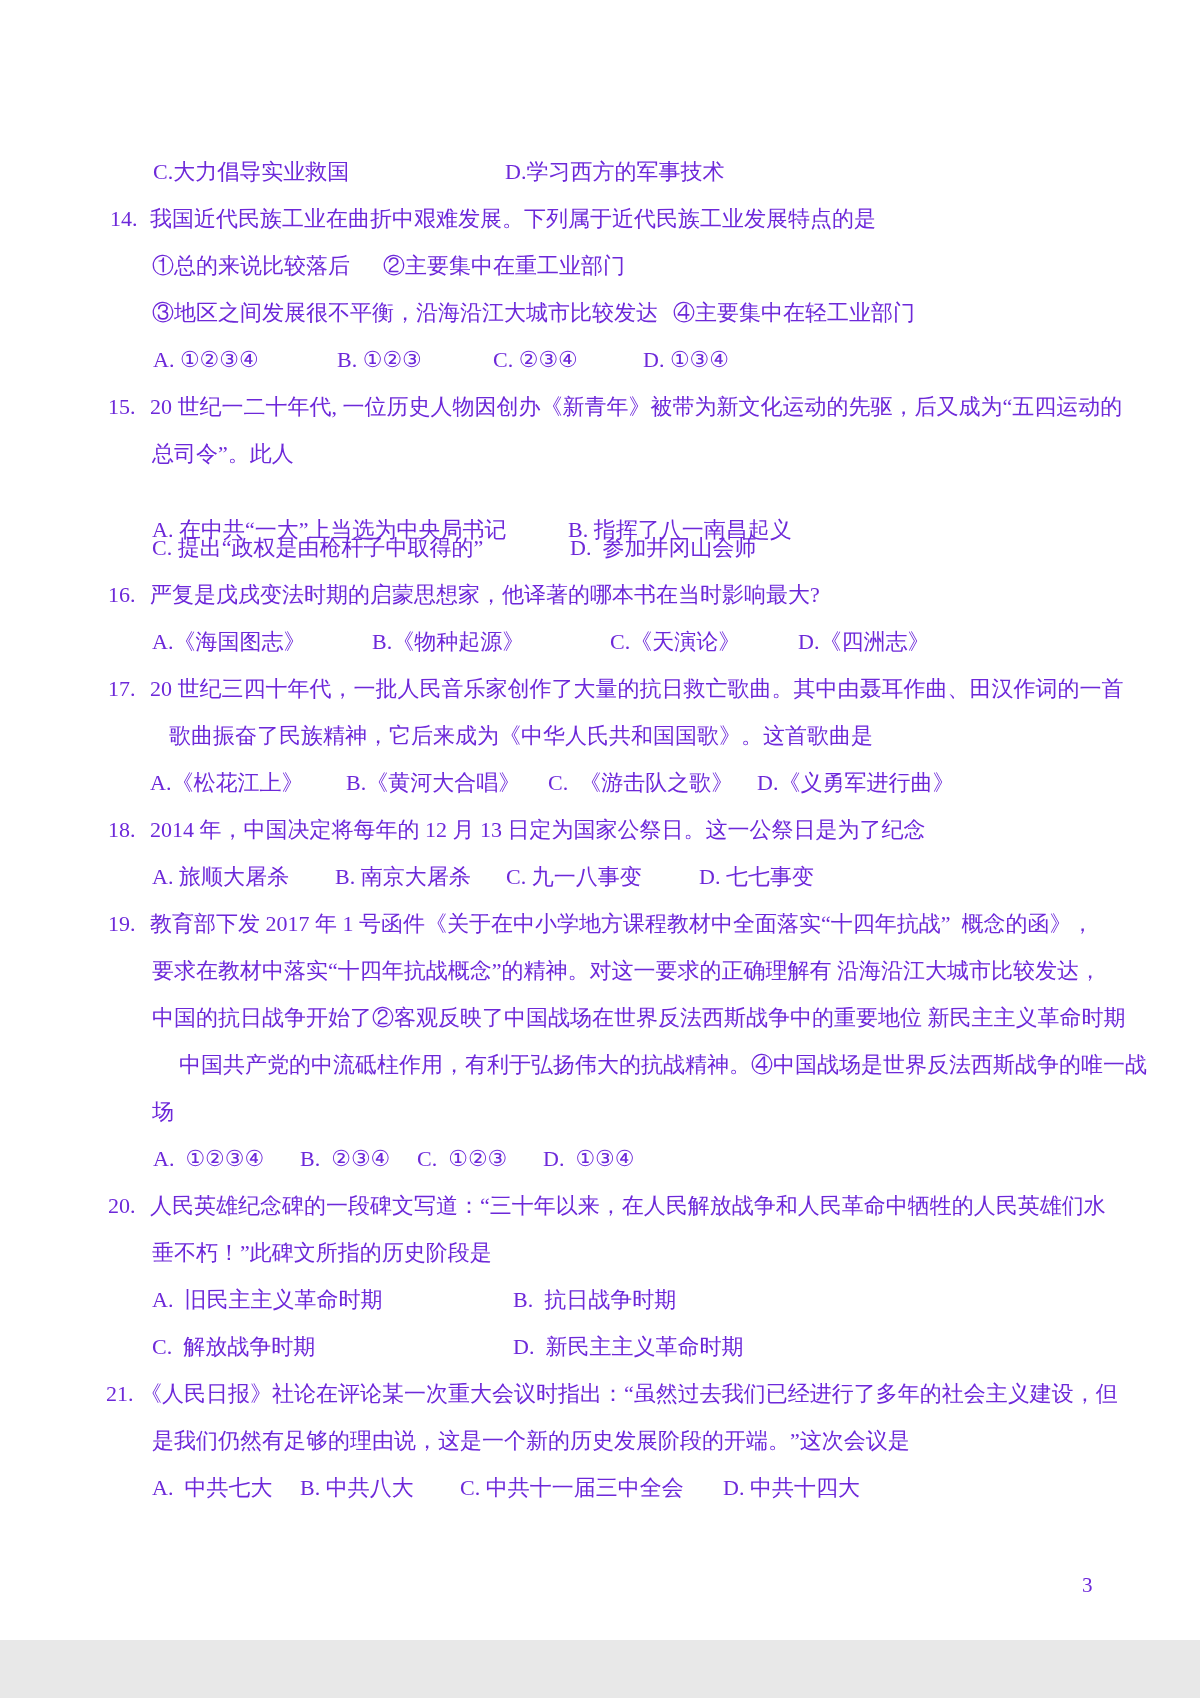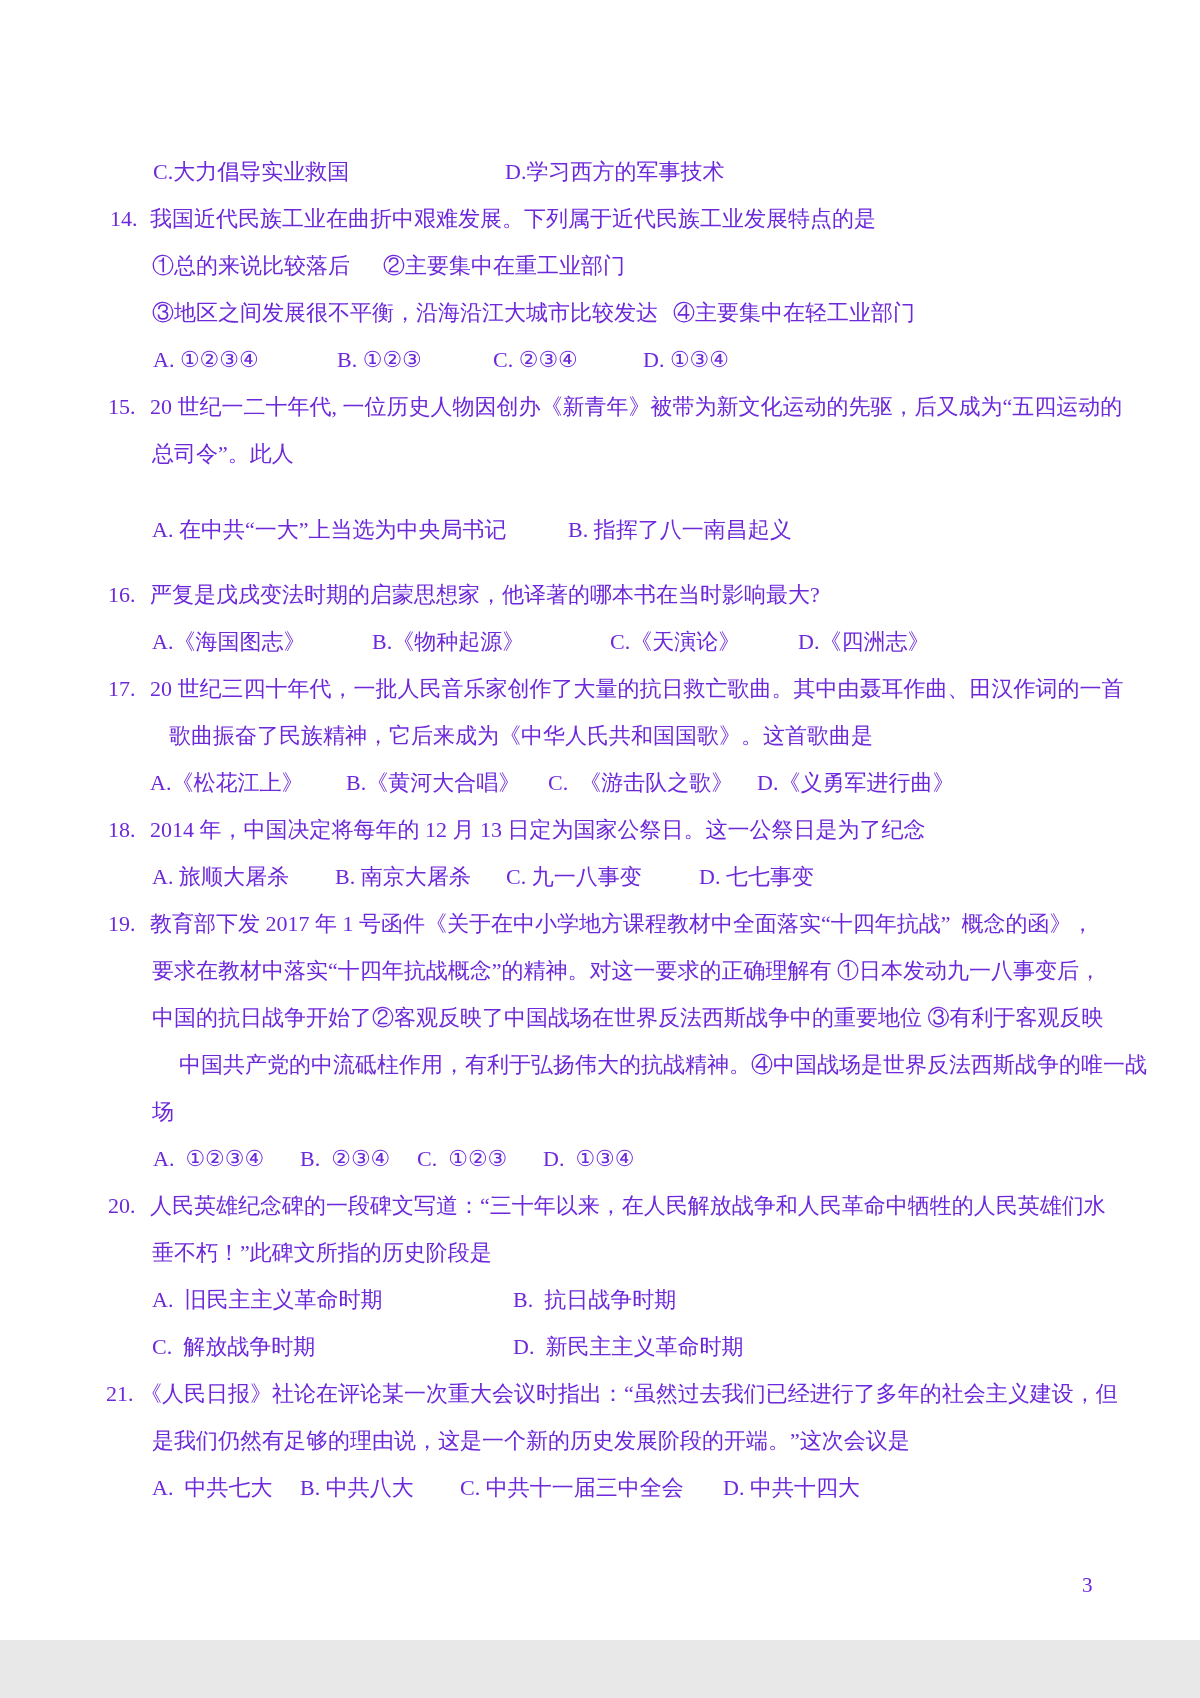--- a/index.html
+++ b/index.html
@@ -74,20 +74,24 @@
         <span class="seg" style="left: 108px;">15.</span>
         <span class="seg" style="left: 150px;">20 世纪一二十年代, 一位历史人物因创办《新青年》被带为新文化运动的先驱，后又成为“五四运动的</span>
       </div>
       <div class="line" style="top: 440px;">
         <span class="seg" style="left: 152px;">总司令”。此人</span>
       </div>
       <div class="line" style="top: 516px;">
         <span class="seg" style="left: 152px;">A. 在中共“一大”上当选为中央局书记</span>
         <span class="seg" style="left: 568px;">B. 指挥了八一南昌起义</span>
       </div>
+      <div class="line" style="top: 534px;">
+        <span class="seg" style="left: 152px;">C. 提出“政权是由枪杆子中取得的”</span>
+        <span class="seg" style="left: 570px;">D.  参加井冈山会师</span>
+      </div>
       <div class="line" style="top: 581px;">
         <span class="seg" style="left: 108px;">16.</span>
         <span class="seg" style="left: 150px;">严复是戊戌变法时期的启蒙思想家，他译著的哪本书在当时影响最大?</span>
       </div>
       <div class="line" style="top: 628px;">
         <span class="seg" style="left: 152px;">A.《海国图志》</span>
         <span class="seg" style="left: 372px;">B.《物种起源》</span>
         <span class="seg" style="left: 610px;">C.《天演论》</span>
         <span class="seg" style="left: 798px;">D.《四洲志》</span>
       </div>
@@ -112,24 +116,24 @@
         <span class="seg" style="left: 152px;">A. 旅顺大屠杀</span>
         <span class="seg" style="left: 335px;">B. 南京大屠杀</span>
         <span class="seg" style="left: 506px;">C. 九一八事变</span>
         <span class="seg" style="left: 699px;">D. 七七事变</span>
       </div>
       <div class="line" style="top: 910px;">
         <span class="seg" style="left: 108px;">19.</span>
         <span class="seg" style="left: 150px;">教育部下发 2017 年 1 号函件《关于在中小学地方课程教材中全面落实“十四年抗战”  概念的函》，</span>
       </div>
       <div class="line" style="top: 957px;">
-        <span class="seg" style="left: 152px;">要求在教材中落实“十四年抗战概念”的精神。对这一要求的正确理解有 ①日本发动九一八事变后，</span>
+        <span class="seg" style="left: 152px;">要求在教材中落实“十四年抗战概念”的精神。对这一要求的正确理解有 沿海沿江大城市比较发达，</span>
       </div>
       <div class="line" style="top: 1004px;">
-        <span class="seg" style="left: 152px;">中国的抗日战争开始了②客观反映了中国战场在世界反法西斯战争中的重要地位 ③有利于客观反映</span>
+        <span class="seg" style="left: 152px;">中国的抗日战争开始了②客观反映了中国战场在世界反法西斯战争中的重要地位 新民主主义革命时期</span>
       </div>
       <div class="line" style="top: 1051px;">
         <span class="seg" style="left: 152px; margin-left: 27px;">中国共产党的中流砥柱作用，有利于弘扬伟大的抗战精神。④中国战场是世界反法西斯战争的唯一战</span>
       </div>
       <div class="line" style="top: 1098px;">
         <span class="seg" style="left: 152px;">场</span>
       </div>
       <div class="line" style="top: 1145px;">
         <span class="seg" style="left: 153px;">A.  ①②③④</span>
         <span class="seg" style="left: 300px;">B.  ②③④</span>

